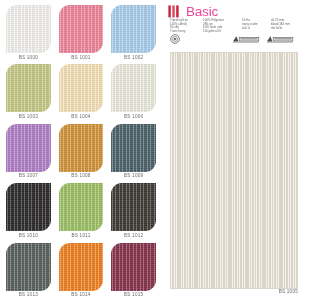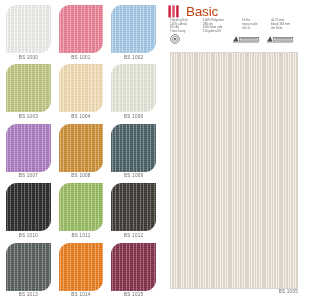--- a/index.html
+++ b/index.html
@@ -67,21 +67,21 @@
   #brand-row{
     position:absolute;left:0;top:3px;height:15px;
     display:flex;align-items:flex-end;gap:5px;
   }
   #brand-mark{
     display:block;width:13px;height:13px;flex:0 0 auto;
   }
   #brand-title{
     font-size:13.5px;
     line-height:13px;
-    color:#c2410c;
+    color:#ec4899;
     letter-spacing:-0.2px;
     font-weight:400;
     white-space:nowrap;
   }
 
   
   #spec-block{
     position:absolute;left:2px;top:19px;width:130px;
     display:flex;
     gap:0px;

